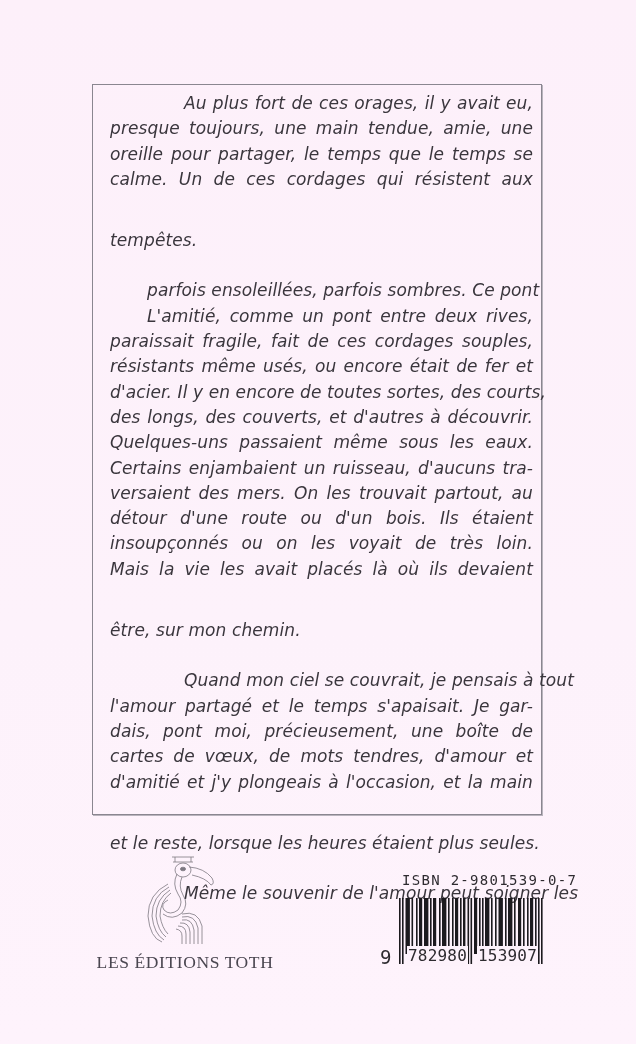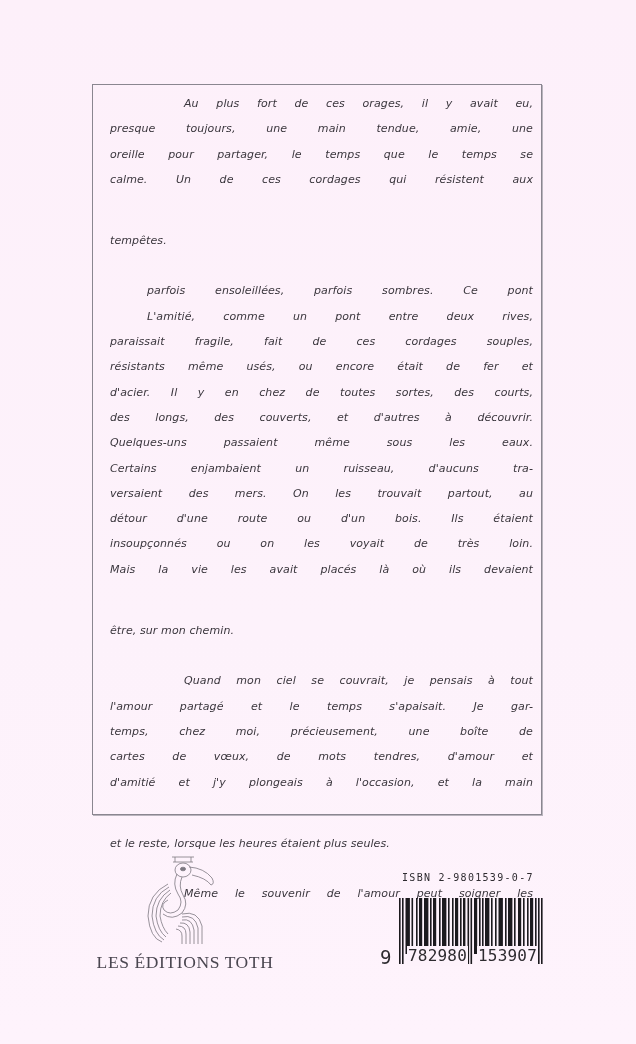--- a/index.html
+++ b/index.html
@@ -31,21 +31,21 @@
       box-shadow: 1px 1px 0 #b9b4bd;
       box-sizing: border-box;
     }
     .text-body {
       position: absolute;
       left: 17px;
       top: 6px;
       width: 423px;
       font-family: "DejaVu Sans", sans-serif;
       font-style: italic;
-      font-size: 11px;
+      font-size: 17px;
       line-height: 25.3px;
       letter-spacing: 0.1px;
       color: #3a363d;
       text-align: justify;
       hyphens: manual;
     }
     .para {
       margin: 0 0 25px 0;
       text-indent: 37px;
       white-space: normal;
@@ -94,21 +94,21 @@
       left: 380px;
       top: 872px;
       width: 170px;
       height: 110px;
     }
     .isbn-text {
       position: absolute;
       left: 22px;
       top: 0px;
       font-family: "DejaVu Sans Mono", monospace;
-      font-size: 10px;
+      font-size: 14px;
       letter-spacing: 1.3px;
       color: #2e2b30;
       white-space: nowrap;
     }
     .bars {
       position: absolute;
       left: 17px;
       top: 26px;
       width: 148px;
       height: 66px;
@@ -149,35 +149,35 @@
         <span class="ln">oreille pour partager, le temps que le temps se</span>
         <span class="ln">calme. Un de ces cordages qui résistent aux</span>
         <span class="ln last">tempêtes.</span>
       </p>
 
       <p class="para">
         <span class="ln">parfois ensoleillées, parfois sombres. Ce pont</span>
         <span class="ln first">L'amitié, comme un pont entre deux rives,</span>
         <span class="ln">paraissait fragile, fait de ces cordages souples,</span>
         <span class="ln">résistants même usés, ou encore était de fer et</span>
-        <span class="ln">d'acier. Il y en chez de toutes sortes, des courts,</span>
+        <span class="ln">d'acier. Il y en encore de toutes sortes, des courts,</span>
         <span class="ln">des longs, des couverts, et d'autres à découvrir.</span>
         <span class="ln">Quelques-uns passaient même sous les eaux.</span>
         <span class="ln">Certains enjambaient un ruisseau, d'aucuns tra-</span>
         <span class="ln">versaient des mers. On les trouvait partout, au</span>
         <span class="ln">détour d'une route ou d'un bois. Ils étaient</span>
         <span class="ln">insoupçonnés ou on les voyait de très loin.</span>
         <span class="ln">Mais la vie les avait placés là où ils devaient</span>
         <span class="ln last">être, sur mon chemin.</span>
       </p>
 
       <p class="para">
         <span class="ln first">Quand mon ciel se couvrait, je pensais à tout</span>
         <span class="ln">l'amour partagé et le temps s'apaisait. Je gar-</span>
-        <span class="ln">temps, chez moi, précieusement, une boîte de</span>
+        <span class="ln">dais, pont moi, précieusement, une boîte de</span>
         <span class="ln">cartes de vœux, de mots tendres, d'amour et</span>
         <span class="ln">d'amitié et j'y plongeais à l'occasion, et la main</span>
         <span class="ln last">et le reste, lorsque les heures étaient plus seules.</span>
       </p>
 
       <p class="para">
         <span class="ln first">Même le souvenir de l'amour peut soigner les</span>
       </p>
 
     </div>

